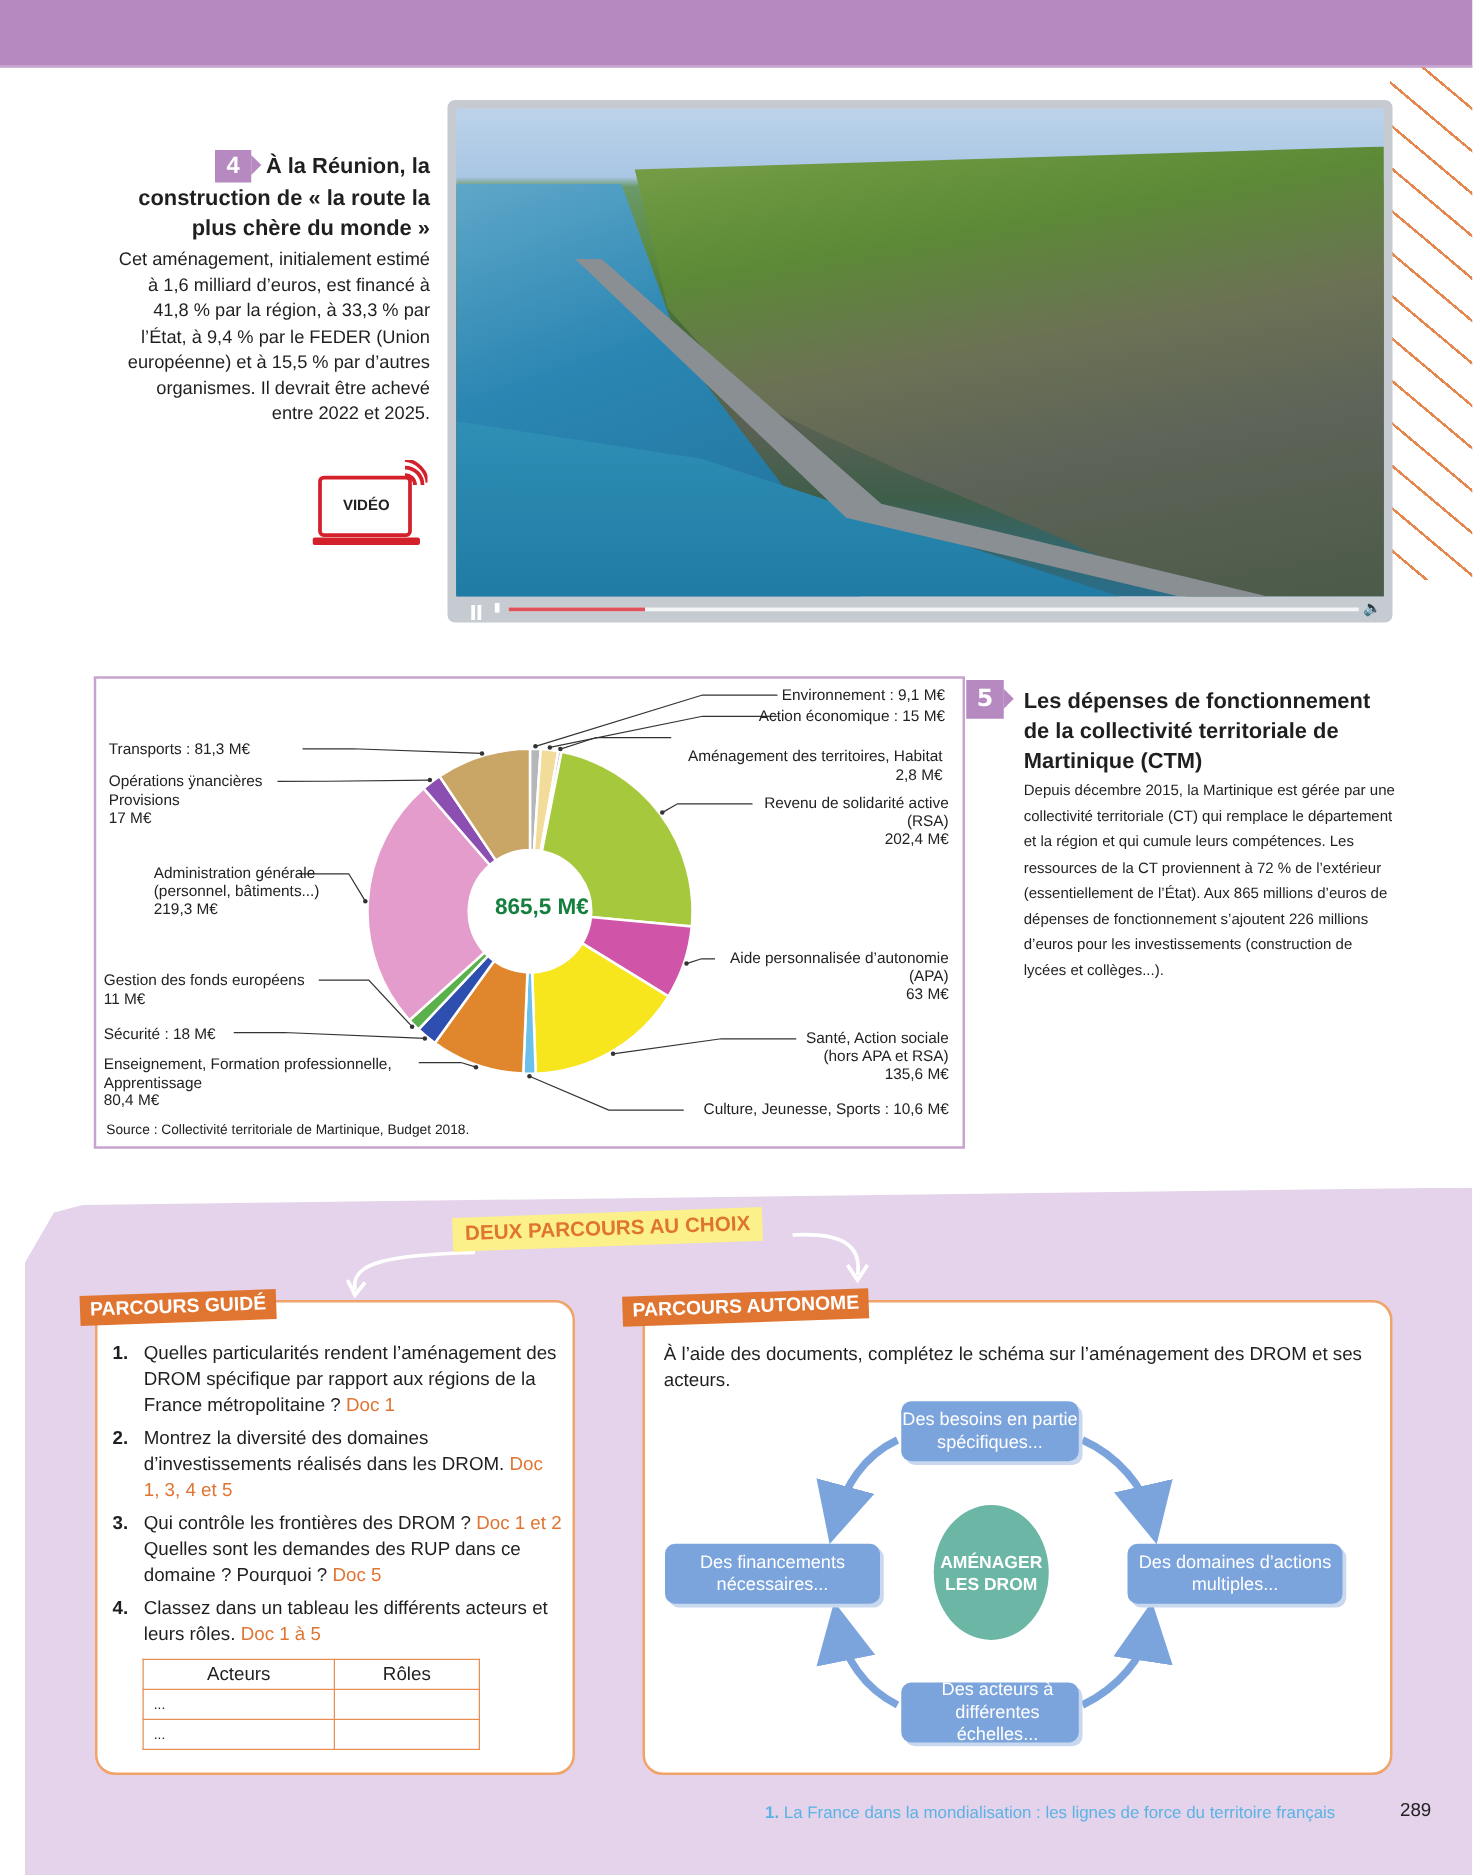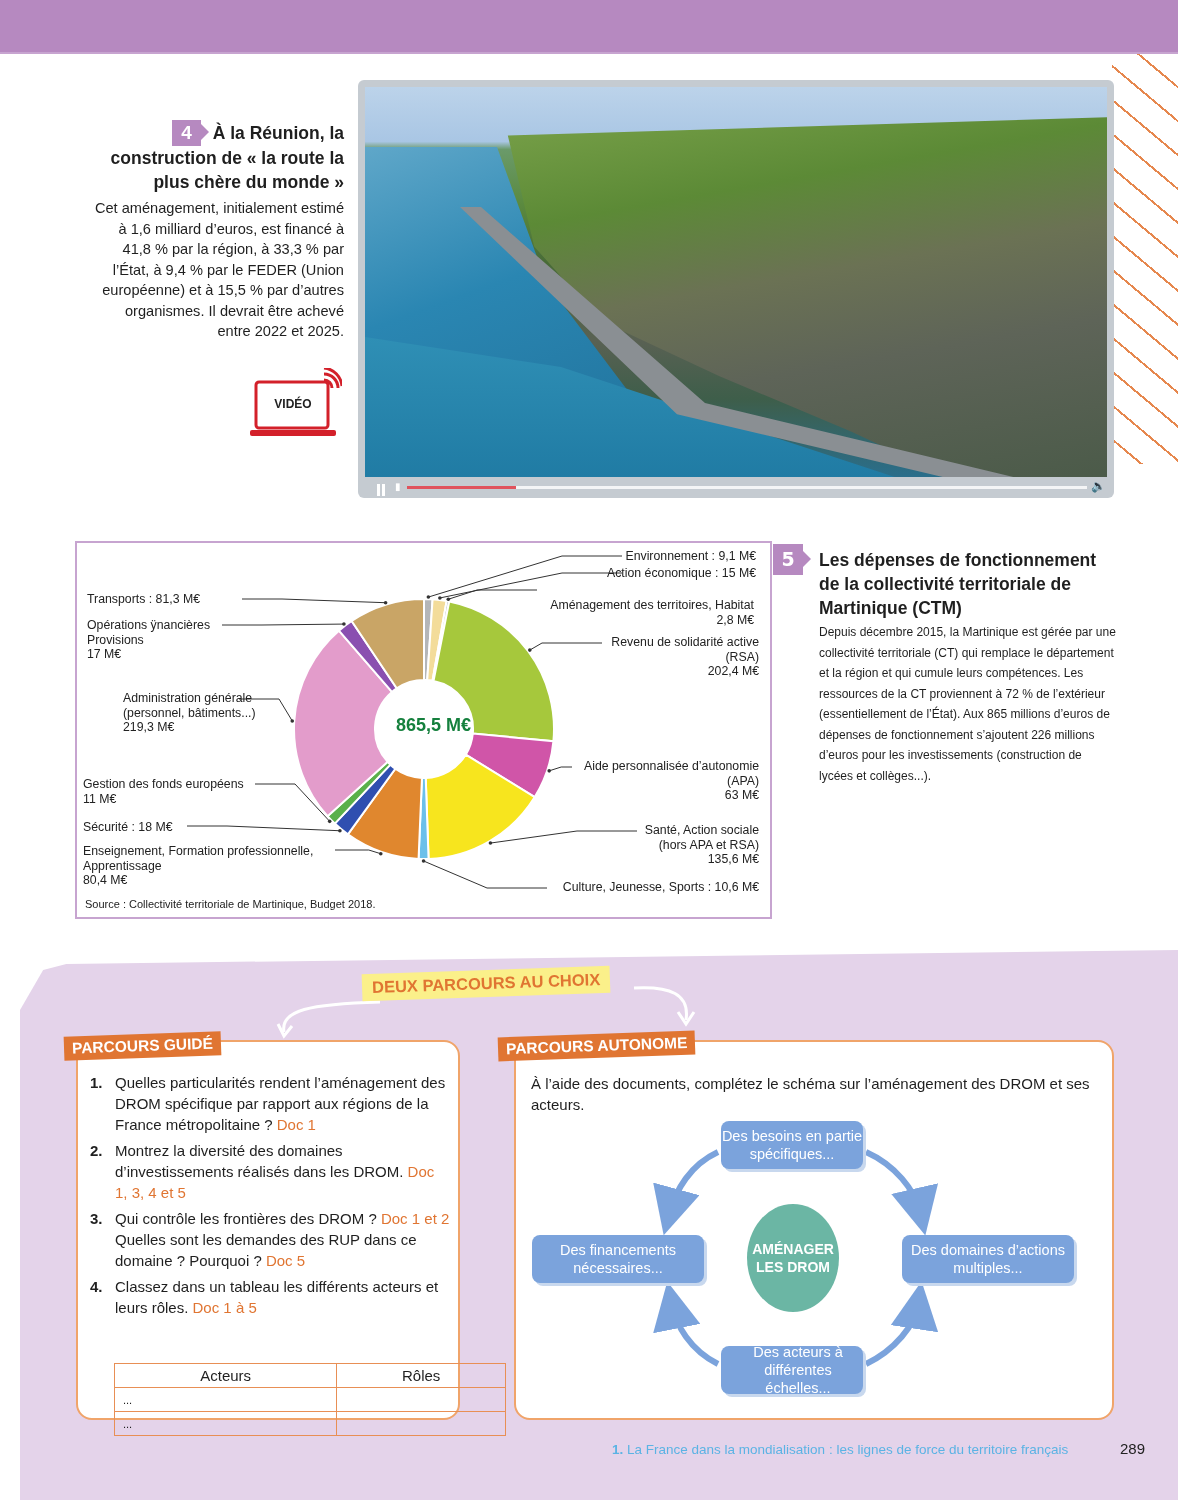--- a/index.html
+++ b/index.html
@@ -57,21 +57,21 @@
   .card { position: absolute; background: #fff; border: 2px solid #f0a46a; border-radius: 16px; }
   .card-guide { left: 76px; top: 1040px; width: 384px; height: 380px; }
   .card-auto { left: 514px; top: 1040px; width: 600px; height: 380px; }
   .tag { position: absolute; background: #e07532; color: #fff; font-family: "Liberation Sans", sans-serif; font-weight: bold; font-size: 15.5px; padding: 3px 8px; transform: rotate(-2deg); }
   .tag-guide { left: 64px; top: 1034px; }
   .tag-auto { left: 498px; top: 1034px; }
   .qlist { position: absolute; left: 90px; top: 1072px; width: 360px; font-family: "Liberation Sans", sans-serif; font-size: 15px; line-height: 21px; }
   .q { position: relative; padding-left: 25px; margin-bottom: 5px; }
   .q .n { position: absolute; left: 0; top: 0; font-weight: bold; }
   .doc-ref { color: #e07532; }
-  .roles-table { position: absolute; left: 114px; top: 1327px; width: 392px; border-collapse: collapse; font-family: "Liberation Sans", sans-serif; margin-top: 36px; }
+  .roles-table { position: absolute; left: 114px; top: 1327px; width: 270px; border-collapse: collapse; font-family: "Liberation Sans", sans-serif; }
   .roles-table th, .roles-table td { border: 1.5px solid #e88f55; font-size: 15px; height: 24px; }
   .roles-table th { font-weight: normal; text-align: center; }
   .roles-table td { font-size: 11px; padding-left: 8px; vertical-align: middle; }
   .auto-intro { position: absolute; left: 531px; top: 1073px; width: 570px; font-family: "Liberation Sans", sans-serif; font-size: 15px; line-height: 21px; }
   .node { position: absolute; background: #7ba3dc; color: #fff; border-radius: 8px; font-family: "Liberation Sans", sans-serif; font-size: 14.5px; line-height: 18px; text-align: center; display: flex; align-items: center; justify-content: center; box-shadow: 3px 3px 0 #c8d8ee; }
   .node-top { left: 721px; top: 1121px; width: 142px; height: 48px; }
   .node-left { left: 532px; top: 1235px; width: 172px; height: 48px; }
   .node-right { left: 902px; top: 1235px; width: 172px; height: 48px; }
   .node-bottom { left: 721px; top: 1346px; width: 142px; height: 48px; padding-left: 12px; }
   .hub { position: absolute; left: 747px; top: 1204px; width: 92px; height: 108px; border-radius: 50%; background: #6bb6a4; color: #fff; font-family: "Liberation Sans", sans-serif; font-weight: bold; font-size: 14px; line-height: 18px; text-align: center; display: flex; align-items: center; justify-content: center; }

